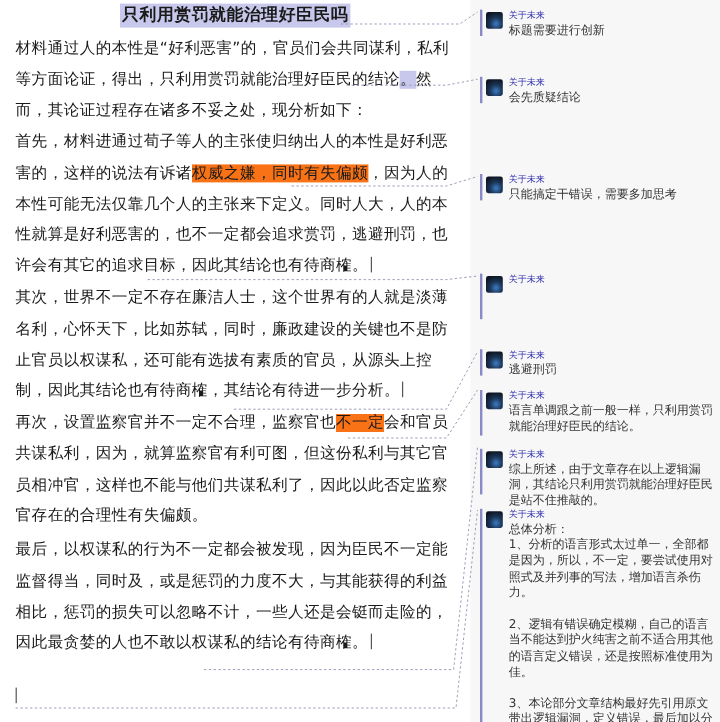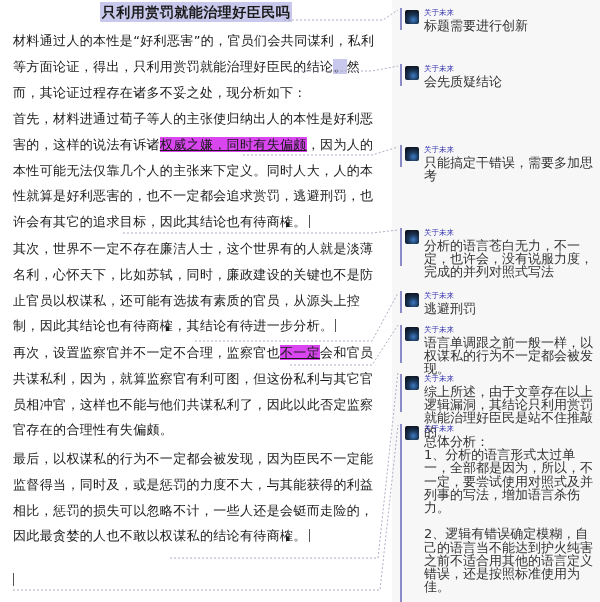--- a/index.html
+++ b/index.html
@@ -4,32 +4,32 @@
 <style>
   * { margin:0; padding:0; box-sizing:border-box; }
   html, body { width:600px; height:602px; overflow:hidden; background:#ffffff; }
   body { position:relative; font-family:"DejaVu Sans","Liberation Sans",sans-serif; color:#1a1a1a; }
 
   .doc { position:absolute; left:0; top:0; width:392px; height:602px; background:#fff; }
   .title-wrap { position:absolute; left:0; top:2px; width:392px; text-align:center; }
   .title { display:inline-block; background:#c8c8ec; font-size:14px; font-weight:bold; padding:1px 2px; line-height:18px; letter-spacing:0.5px; }
 
   .para { position:absolute; left:13px; width:370px; font-size:13px; line-height:25.8px; letter-spacing:0.35px; }
-  .hl { background:#d946ef;text-decoration:underline; }
+  .hl { background:#f97316; }
   .hl-thin { background:#c8c8ec; }
   .caret { display:inline-block; width:1px; height:13px; background:#555; vertical-align:-2px; margin-left:2px; }
 
   .sidebar { position:absolute; left:392px; top:0; width:208px; height:602px; background:#f7f7f7; }
 
   .comment { position:absolute; left:400px; width:200px; }
   .comment-bar { position:absolute; left:0; top:0; width:2px; background:#8a8ac8; }
   .avatar { position:absolute; left:5px; top:2px; width:14px; height:14px; border-radius:2px;
             background:radial-gradient(circle at 60% 70%, #3d7bc4 0%, #1b3556 40%, #0d1420 80%); }
   .c-author { position:absolute; left:24px; top:0; font-size:7.5px; color:#3434b0; line-height:10px;text-align:center; }
-  .c-text { position:absolute; left:24px; top:11px; width:172px; font-size:13px; color:#333; line-height:13.2px; }
+  .c-text { position:absolute; left:24px; top:11px; width:172px; font-size:10px; color:#333; line-height:13.2px; }
 
   svg.connectors { position:absolute; left:0; top:0; width:600px; height:602px; pointer-events:none; }
 </style>
 </head>
 <body>
 
 <div class="doc">
   <div class="title-wrap">
     <span class="title">只利用赏罚就能治理好臣民吗</span>
   </div>
@@ -90,35 +90,34 @@
   <div class="comment-bar" style="height:22px;"></div>
   <div class="avatar"></div>
   <div class="c-author">关于未来</div>
   <div class="c-text">只能搞定干错误，需要多加思考</div>
 </div>
 
 <div class="comment" style="top:228px; height:38px;">
   <div class="comment-bar" style="height:38px;"></div>
   <div class="avatar"></div>
   <div class="c-author">关于未来</div>
-  <div class="c-text">分析的语言苍白无力，不一定，也许会，没有说服力度，完成的并列对照式写法</div>
 </div>
 
 <div class="comment" style="top:291px; height:22px;">
   <div class="comment-bar" style="height:22px;"></div>
   <div class="avatar"></div>
   <div class="c-author">关于未来</div>
   <div class="c-text">逃避刑罚</div>
 </div>
 
 <div class="comment" style="top:325px; height:38px;">
   <div class="comment-bar" style="height:38px;"></div>
   <div class="avatar"></div>
   <div class="c-author">关于未来</div>
-  <div class="c-text">语言单调跟之前一般一样，以权谋私的行为不一定都会被发现。</div>
+  <div class="c-text">语言单调跟之前一般一样，只利用赏罚就能治理好臣民的结论。</div>
 </div>
 
 <div class="comment" style="top:374px; height:38px;">
   <div class="comment-bar" style="height:38px;"></div>
   <div class="avatar"></div>
   <div class="c-author">关于未来</div>
   <div class="c-text">综上所述，由于文章存在以上逻辑漏洞，其结论只利用赏罚就能治理好臣民是站不住推敲的。</div>
 </div>
 
 <div class="comment" style="top:424px; height:178px;">

